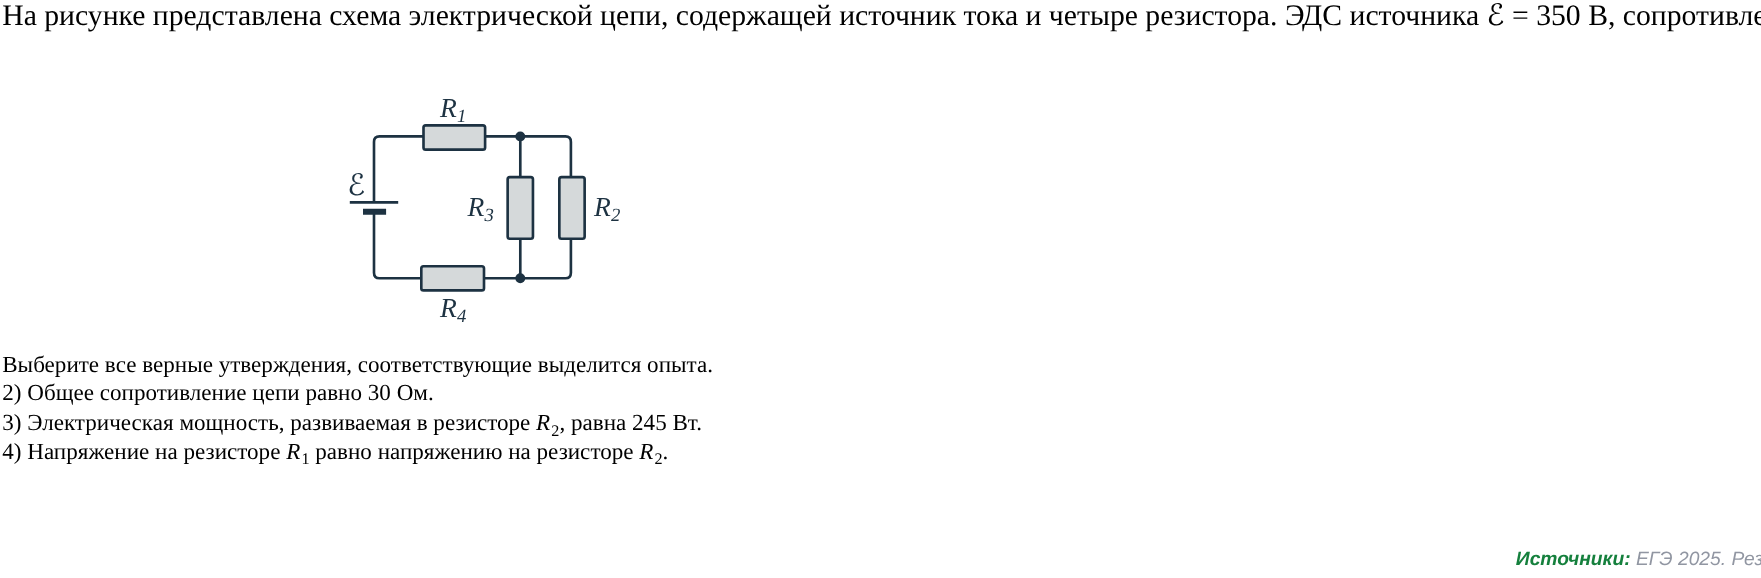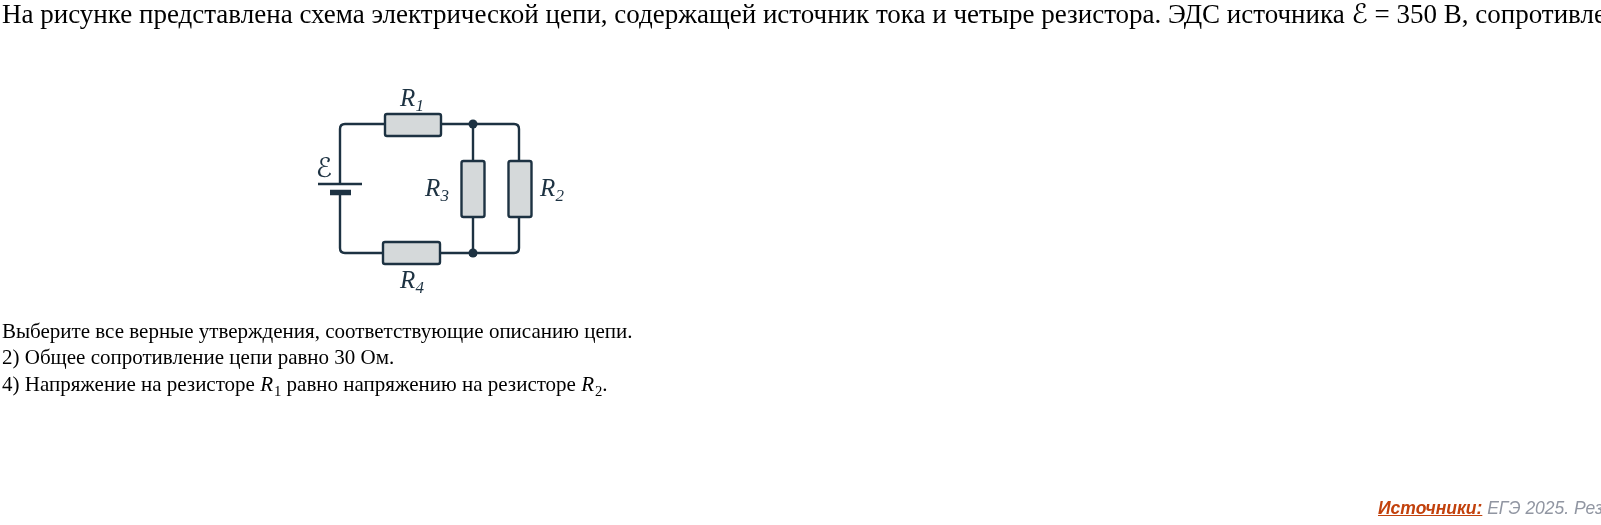--- a/index.html
+++ b/index.html
@@ -42,21 +42,21 @@
     fill: #1d3242;
   }
   .footer {
     position: absolute;
     left: 1378px; top: 498px;
     font-family: "Liberation Sans", sans-serif;
     font-style: italic;
     font-size: 17.5px;
     white-space: nowrap;
   }
-  .footer .src-label { color: #c2410c; font-weight: 700; text-decoration: underline; }
+  .footer .src-label { color: #15803d; font-weight: 700; }
   .footer .src-value { color: #9196a2; }
 </style>
 </head>
 <body>
 
 <div class="problem">
   <div>На рисунке представлена схема электрической цепи, содержащей источник тока и четыре резистора. ЭДС источника <span class="emfchar">ℰ</span> = 350 В, сопротивления резисторов</div>
 </div>
 
 <svg class="circuit" viewBox="296 78 292 232" xmlns="http://www.w3.org/2000/svg">
@@ -78,20 +78,21 @@
   <circle cx="473" cy="253" r="4.5" fill="#1d3242"></circle>
 
   <text x="332" y="177" text-anchor="end" font-size="27" style="font-family:'DejaVu Serif','DejaVu Sans',serif">ℰ</text>
   <text x="412" y="106" text-anchor="middle" font-size="25"><tspan>R</tspan><tspan dy="5" font-size="17">1</tspan></text>
   <text x="412" y="288" text-anchor="middle" font-size="25"><tspan>R</tspan><tspan dy="5" font-size="17">4</tspan></text>
   <text x="437" y="196" text-anchor="middle" font-size="25"><tspan>R</tspan><tspan dy="5" font-size="17">3</tspan></text>
   <text x="552" y="196" text-anchor="middle" font-size="25"><tspan>R</tspan><tspan dy="5" font-size="17">2</tspan></text>
 </svg>
 
 <div class="question">
-  <div>Выберите все верные утверждения, соответствующие описанию цепи.</div>
+  <div>Выберите все верные утверждения, соответствующие выделится опыта.</div>
   <div>2) Общее сопротивление цепи равно 30 Ом.</div>
+  <div>3) Электрическая мощность, развиваемая в резисторе <i class="mvar">R</i><sub>2</sub>, равна 245 Вт.</div>
   <div>4) Напряжение на резисторе <i class="mvar">R</i><sub>1</sub> равно напряжению на резисторе <i class="mvar">R</i><sub>2</sub>.</div>
 </div>
 
 <div class="footer">
   <span class="src-label">Источники:</span><span class="src-value"> ЕГЭ 2025. Резерв</span>
 </div>
 
 </body></html>

